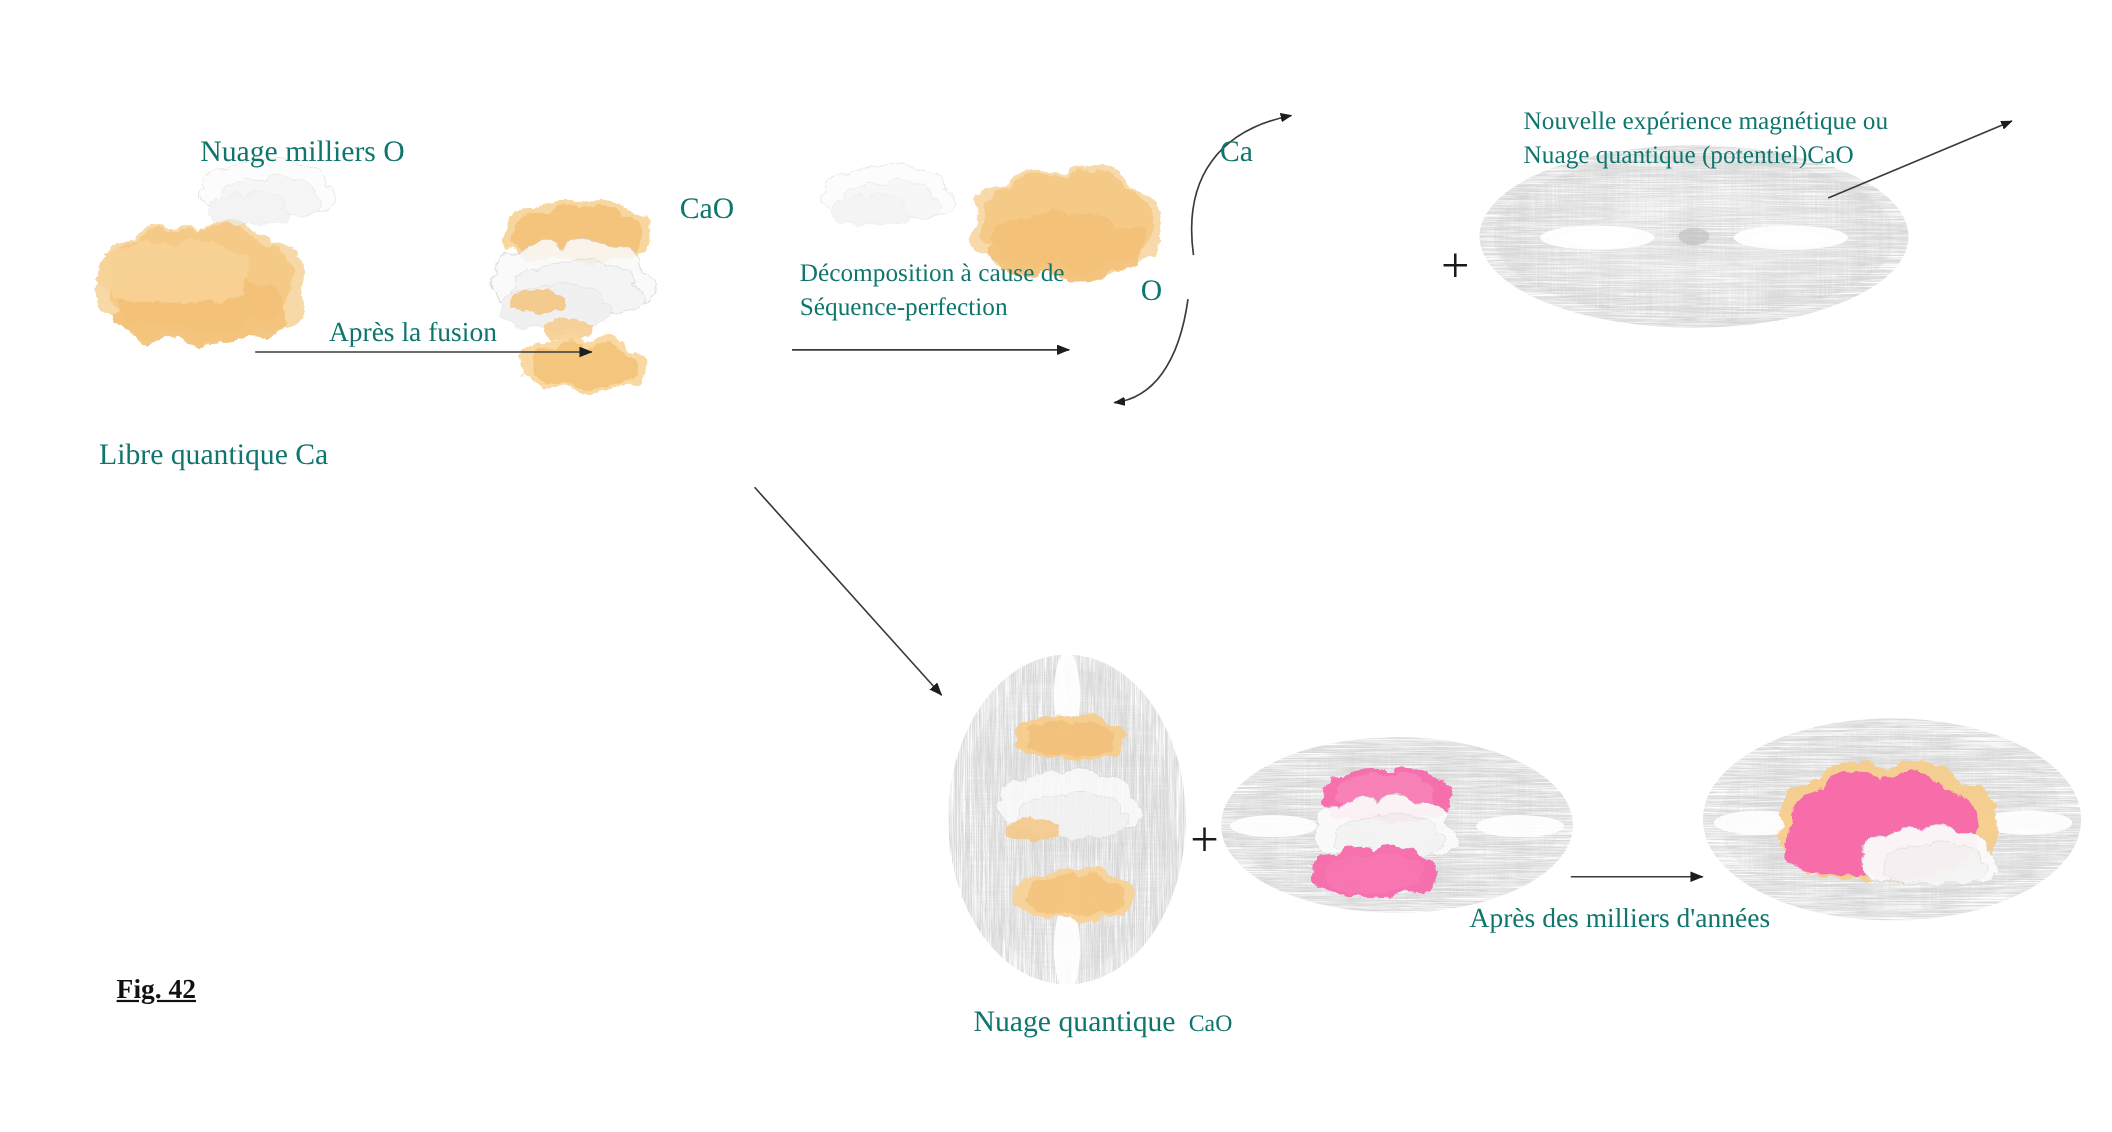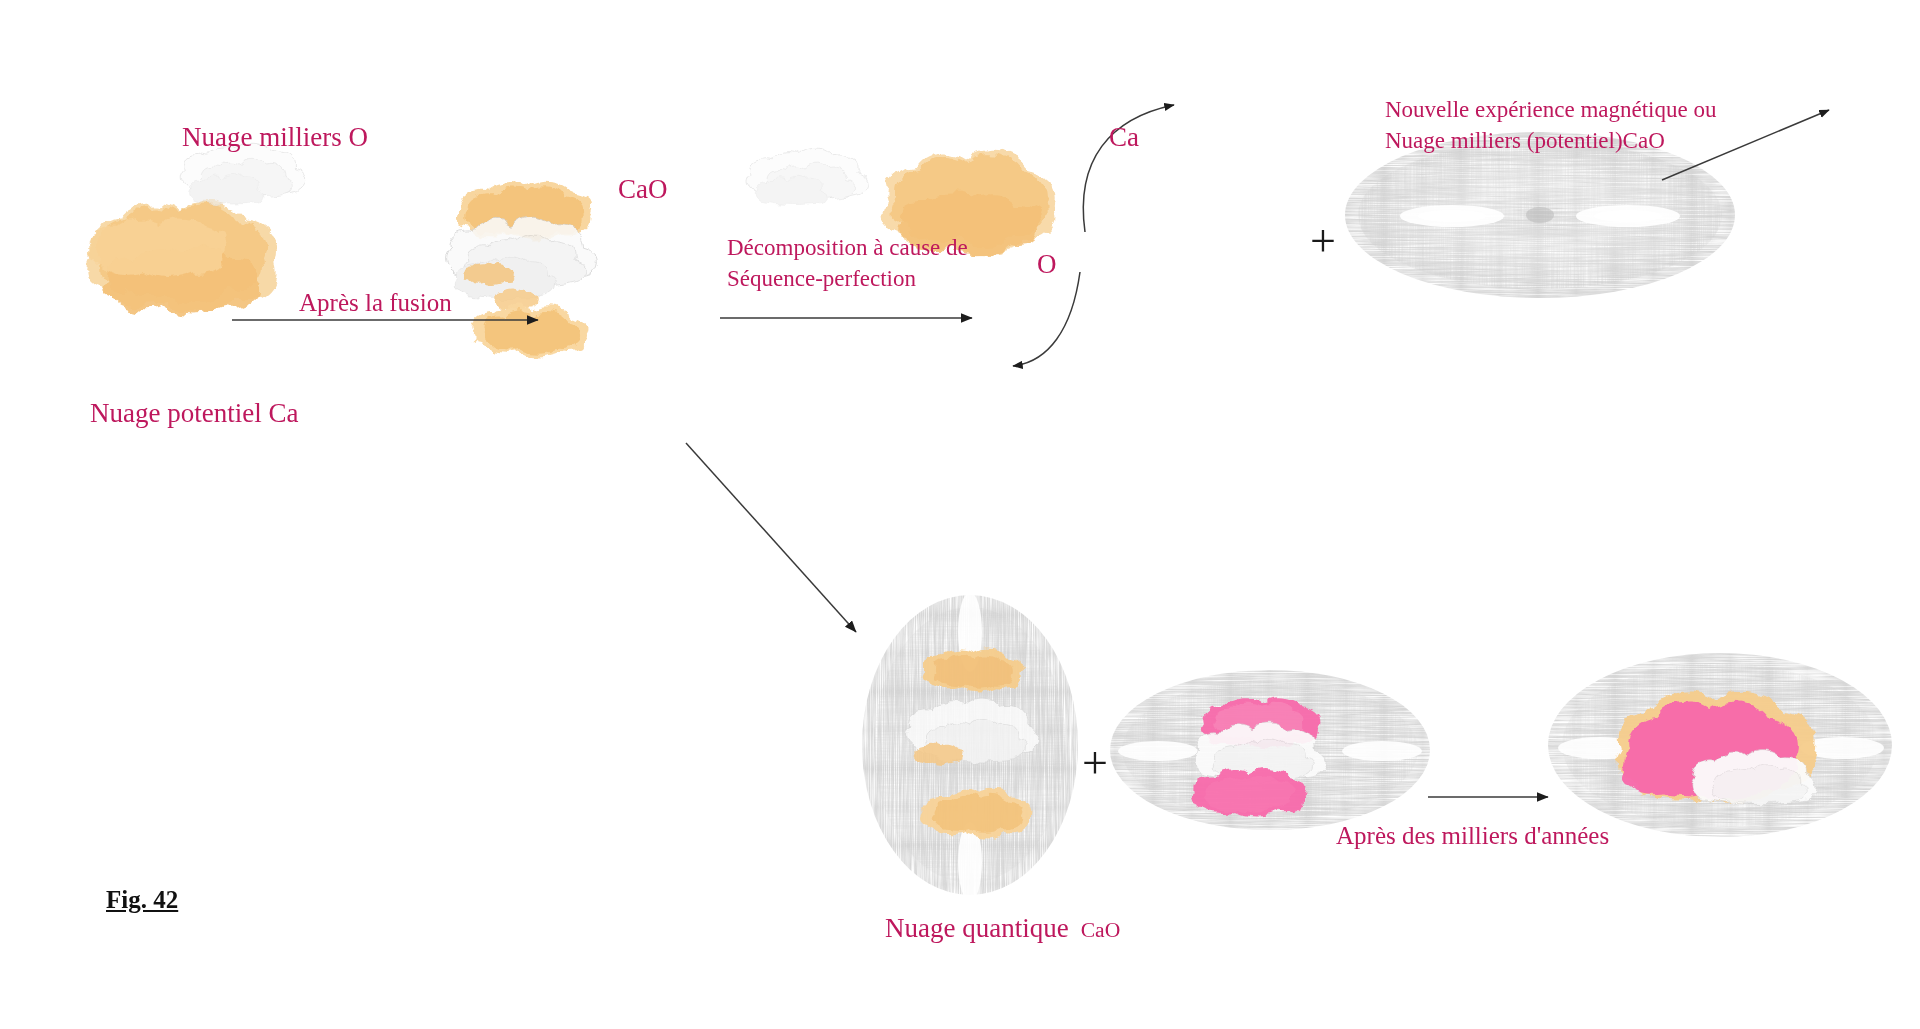--- a/index.html
+++ b/index.html
@@ -3,21 +3,21 @@
 <meta charset="utf-8">
 <title>Fig. 42</title>
 <style>
   html,body{margin:0;padding:0;background:#ffffff;}
   body{
     width:1920px;height:1029px;position:relative;overflow:hidden;
     font-family:"Liberation Serif","DejaVu Serif",serif;
     color:#111111;
   }
   #stage{position:absolute;inset:0;}
-  .lbl{position:absolute;white-space:pre;line-height:1.28;color:#be185d;}
+  .lbl{position:absolute;white-space:pre;line-height:1.28;color:#0f766e;}
   .lbl.t28{font-size:27px;}
   .lbl.t26{font-size:25px;}
   .lbl.t24{font-size:23px;}
   .plus{position:absolute;font-size:46px;line-height:1;color:#1a1a1a;font-family:"Liberation Serif",serif;}
   .caption{position:absolute;font-weight:bold;font-size:25px;line-height:1.30;}
   .caption .figno{text-decoration:underline;display:block;}
   svg.layer{position:absolute;left:0;top:0;width:1920px;height:1029px;overflow:visible;pointer-events:none;}
   sub{font-size:0.62em;vertical-align:-0.25em;}
   .sm{font-size:0.80em;}
 </style>
@@ -238,32 +238,32 @@
       <line x1="720" y1="318" x2="972" y2="318" marker-end="url(#ah)"></line>
       <path d="M1085,232 C1075,160 1110,118 1174,105" marker-end="url(#ahs)"></path>
       <path d="M1080,272 C1072,330 1048,362 1013,366" marker-end="url(#ahs)"></path>
       <line x1="1662" y1="180" x2="1829" y2="110" marker-end="url(#ahs)"></line>
       <line x1="686" y1="443" x2="856" y2="632" marker-end="url(#ah)"></line>
       <line x1="1428" y1="797" x2="1548" y2="797" marker-end="url(#ah)"></line>
     </g>
   </svg>
 
   <div class="lbl t28" style="left:182px;top:120px;">Nuage milliers O</div>
-  <div class="lbl t28" style="left:90px;top:396px;">Nuage potentiel Ca</div>
+  <div class="lbl t28" style="left:90px;top:396px;">Libre quantique Ca</div>
   <div class="lbl t28" style="left:618px;top:172px;">CaO</div>
   <div class="lbl t26" style="left:299px;top:287px;">Après la fusion</div>
 
   <div class="lbl t24" style="left:727px;top:233px;">Décomposition à cause de</div>
   <div class="lbl t24" style="left:727px;top:264px;">Séquence-perfection</div>
 
   <div class="lbl t28" style="left:1109px;top:120px;">Ca</div>
   <div class="lbl t28" style="left:1037px;top:247px;">O</div>
 
   <div class="lbl t24" style="left:1385px;top:95px;">Nouvelle expérience magnétique ou</div>
-  <div class="lbl t24" style="left:1385px;top:126px;">Nuage milliers (potentiel)CaO</div>
+  <div class="lbl t24" style="left:1385px;top:126px;">Nuage quantique (potentiel)CaO</div>
   <div class="lbl t24" style="left:1926px;top:93px;text-decoration:underline;">Libre</div>
 
   <div class="plus" style="left:1310px;top:218px;">+</div>
   <div class="plus" style="left:1082px;top:740px;">+</div>
 
   <div class="lbl t28" style="left:858px;top:876px;">
     <span>Nuage quantique</span><span class="sm" style="margin-left:12px;">CaO</span>
   </div>
 
 

